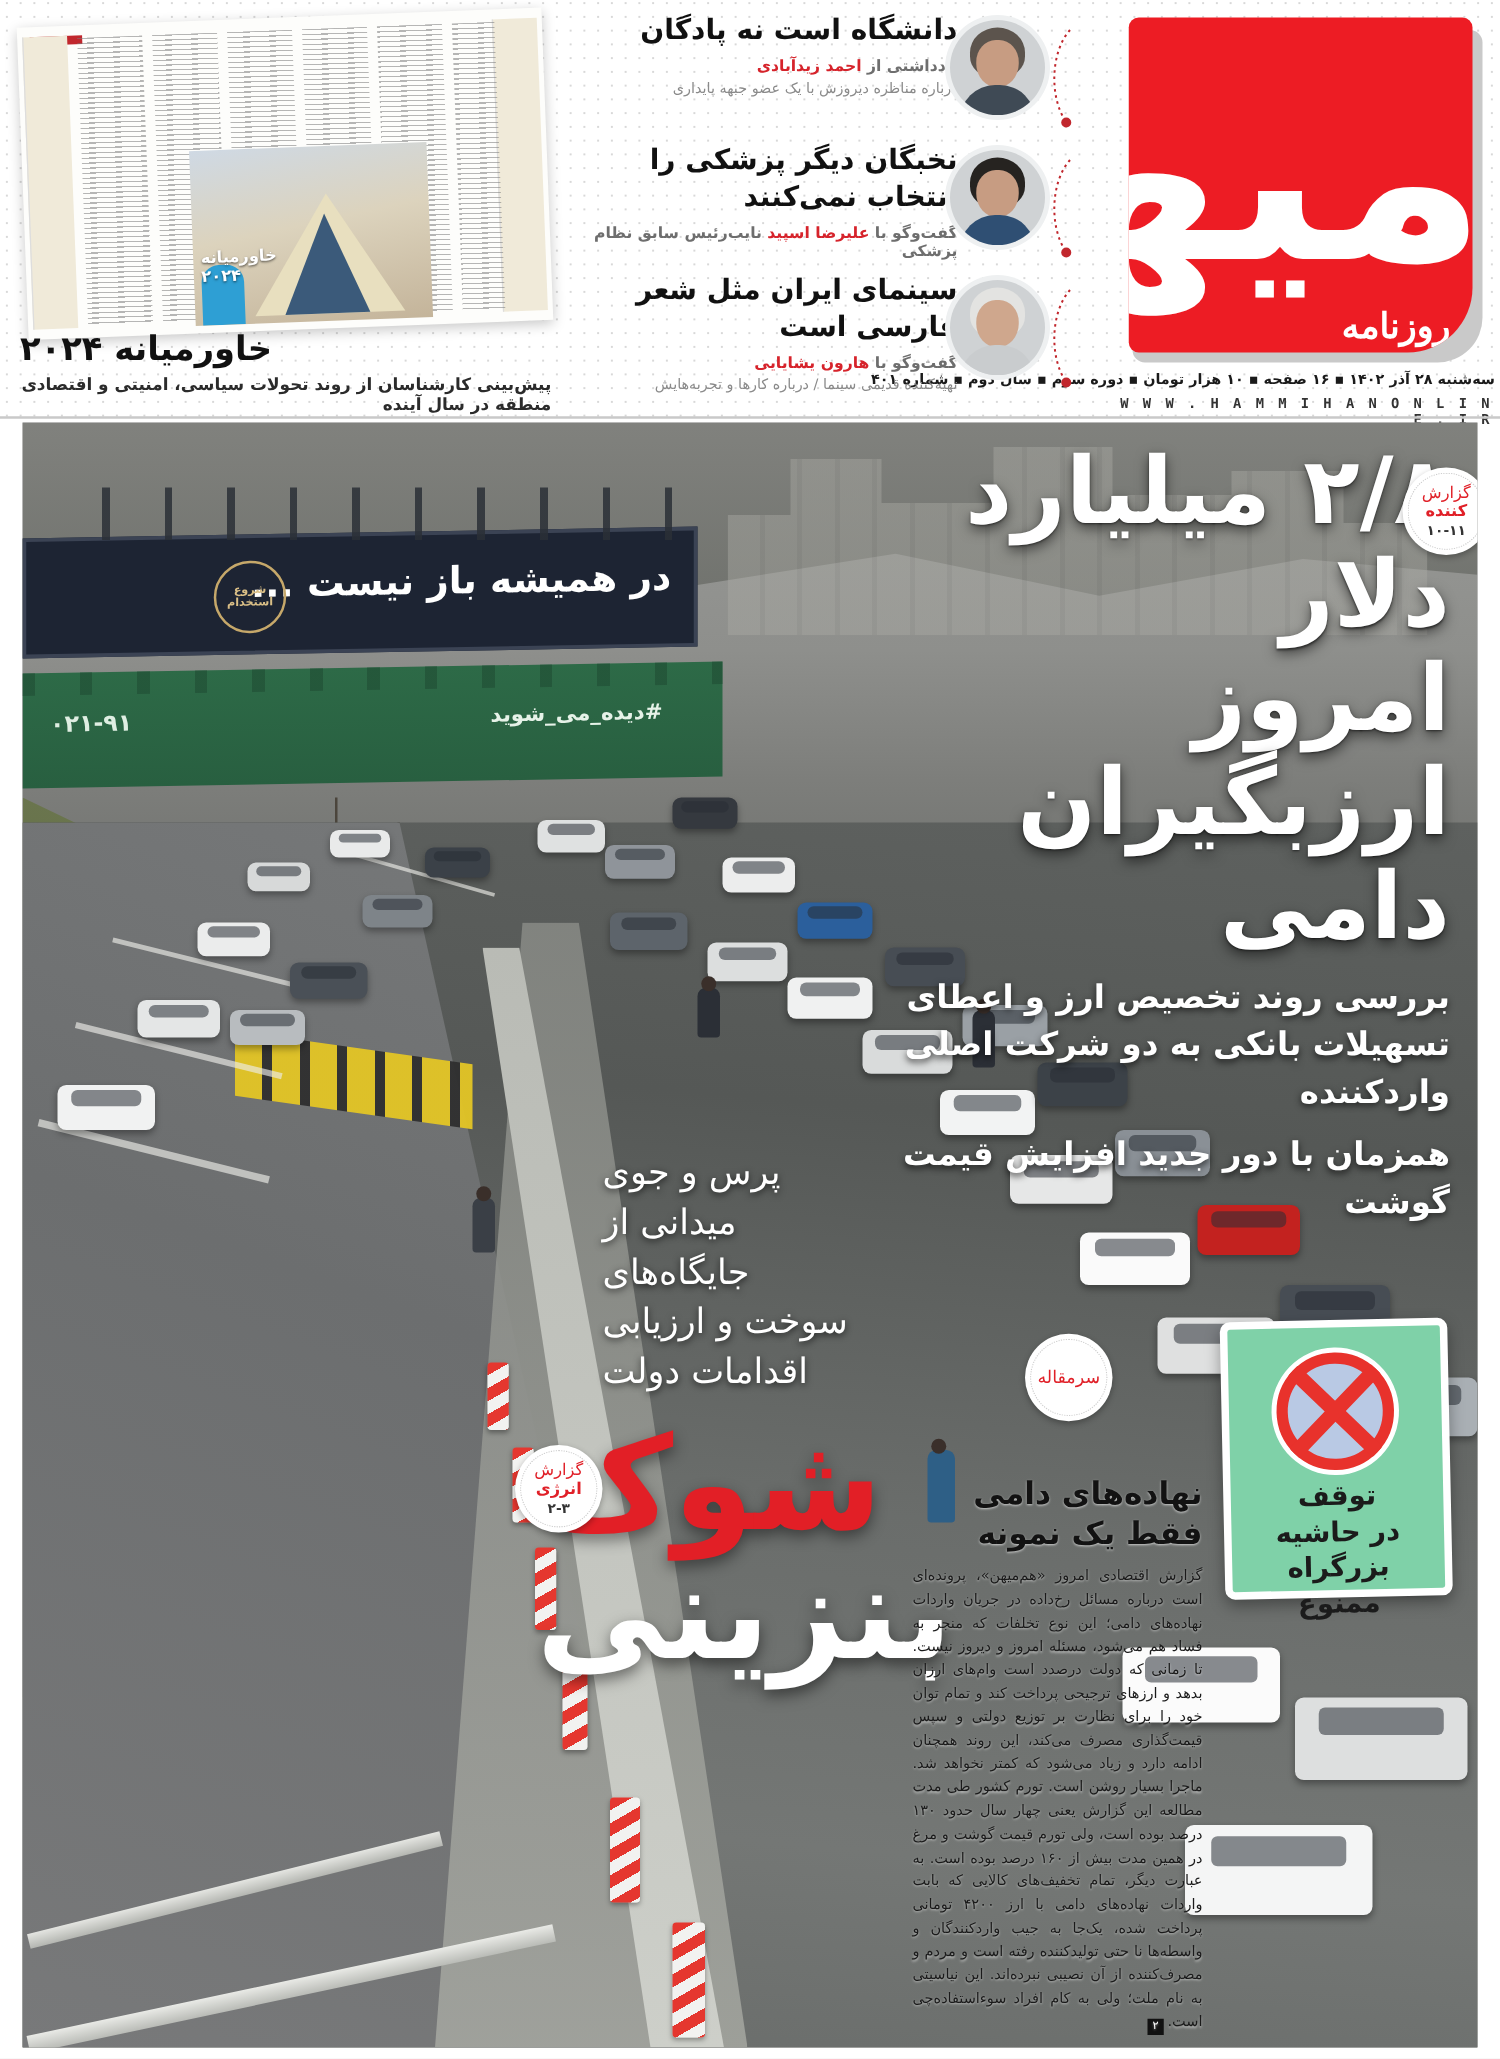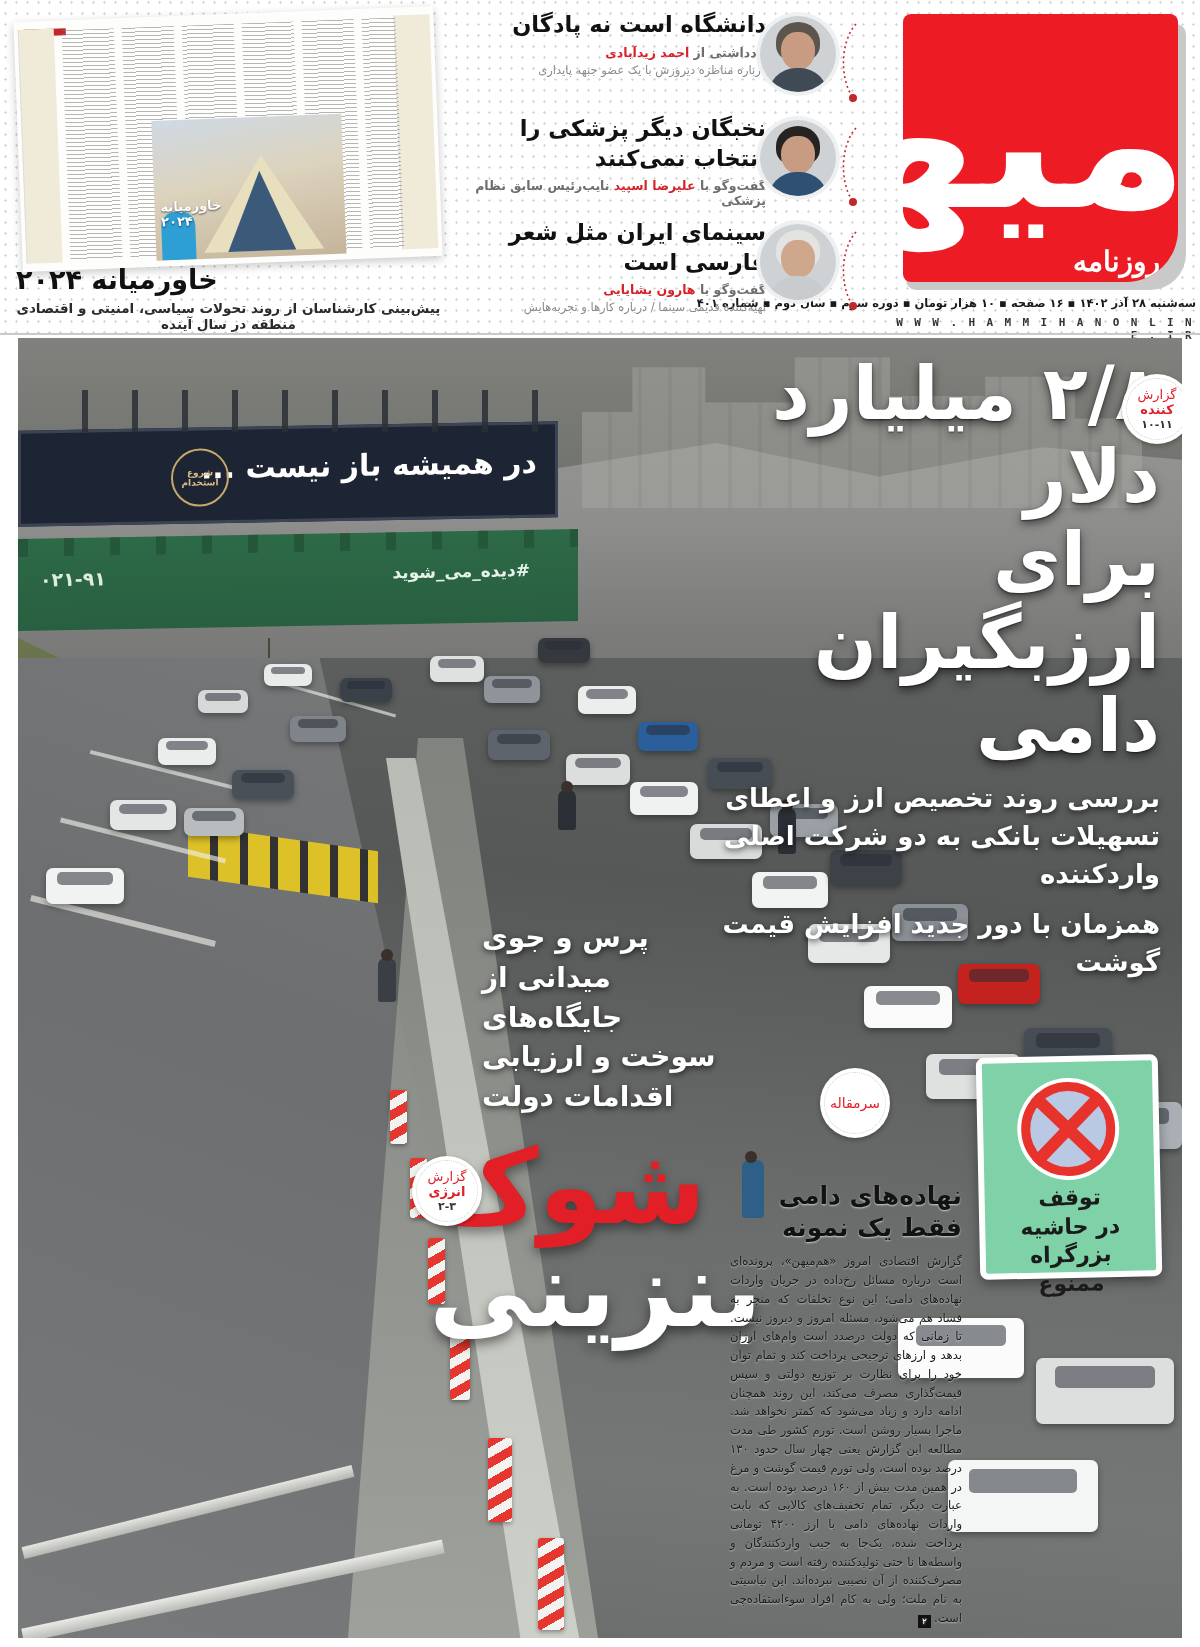--- a/index.html
+++ b/index.html
@@ -156,21 +156,21 @@
     text-align:left; direction:rtl;
   }
   .pt-red{ position:absolute; left:10px; top:8px; width:42px; height:7px; background:#c1272d; }
   .promo-title{
     position:absolute; left:10px; top:256px; width:420px;
     text-align:left; font-size:27px; font-weight:700; color:#111;
     direction:rtl;
   }
   .promo-desc{
     position:absolute; left:10px; top:292px; width:425px;
-    text-align:center; font-size:13.5px; color:#2b2b2b; font-weight:600;
+    text-align:right; font-size:13.5px; color:#2b2b2b; font-weight:600;
     direction:rtl;
   }
 
   .header-rule{
     position:absolute; right:0; top:333px; width:1200px; height:2px; background:#c9c9c9;
   }
 
   
   .main{
     position:absolute; right:18px; top:338px; width:1164px; height:1300px;
@@ -337,21 +337,21 @@
   .subhead{
     margin-top:14px; color:#fff; font-weight:700; font-size:26px; line-height:1.45;
     text-shadow:0 2px 6px rgba(0,0,0,.7);
   }
 
   .deck-block{
     position:absolute; right:450px; top:580px; width:250px; text-align:left;
     z-index:7; direction:rtl;
   }
   .deck{
-    color:#fff; font-weight:700; font-size:28px; line-height:1.42;
+    color:#fff; font-weight:400; font-size:28px; line-height:1.42;
     text-shadow:0 2px 6px rgba(0,0,0,.7);
   }
   .benzin-block{
     position:absolute; right:420px; top:800px; width:330px; text-align:left;
     z-index:7; direction:rtl;
   }
   .benzin-red{
     color:#e21f26; font-weight:700; font-size:104px; line-height:.96;
     text-shadow:0 5px 12px rgba(0,0,0,.45);
   }
@@ -613,21 +613,21 @@
 
   <div class="cone" style="left:372px; top:752px;"></div>
   <div class="cone" style="left:392px; top:820px; height:60px;"></div>
   <div class="cone" style="left:410px; top:900px; height:66px;"></div>
   <div class="cone" style="left:432px; top:990px; height:72px; width:20px;"></div>
   <div class="cone" style="left:470px; top:1100px; height:84px; width:24px;"></div>
   <div class="cone" style="left:520px; top:1200px; height:92px; width:26px;"></div>
 
   <div class="headline-block">
     <div class="headline">۲/۸ میلیارد دلار</div>
-    <div class="headline">برای ارزبگیران دامی</div>
+    <div class="headline">امروز ارزبگیران دامی</div>
     <div class="subhead">بررسی روند تخصیص ارز و اعطای</div>
     <div class="subhead" style="margin-top:0">تسهیلات بانکی به دو شرکت اصلی واردکننده</div>
     <div class="subhead" style="margin-top:13px">همزمان با دور جدید افزایش قیمت گوشت</div>
   </div>
 
   <div class="badge-round" style="right:-10px; top:36px; z-index:9;">
     <div class="badge-dotted"></div>
     <div class="bl1">گزارش</div>
     <div class="bl2">کننده</div>
     <div class="bl3">۱۰-۱۱</div>

